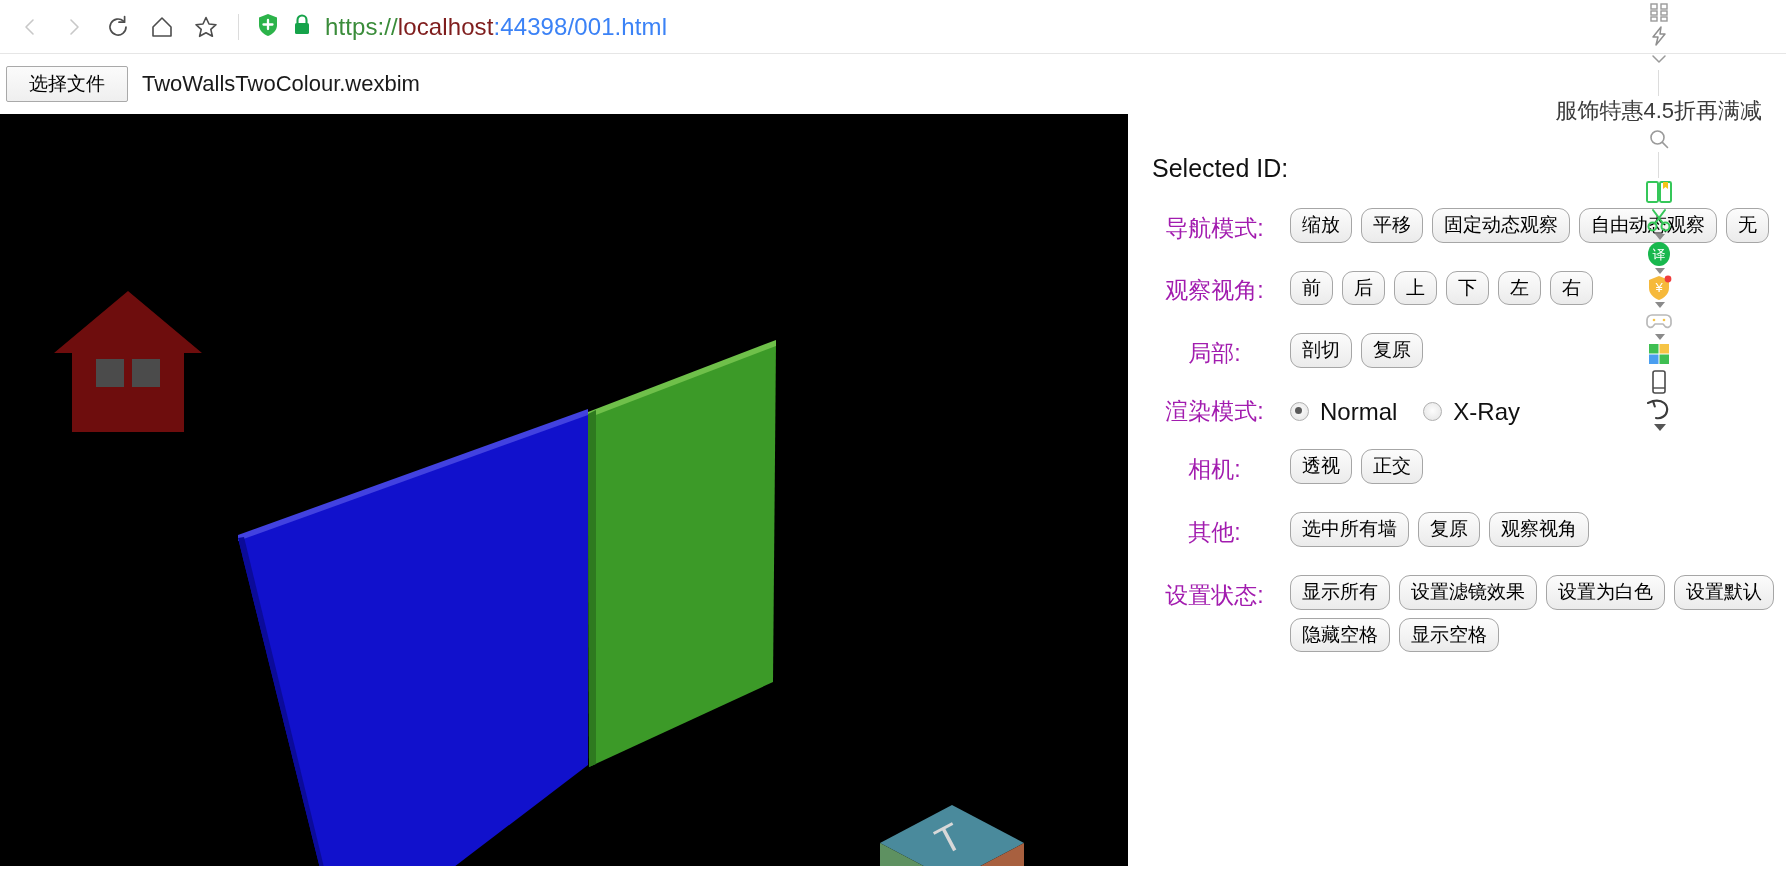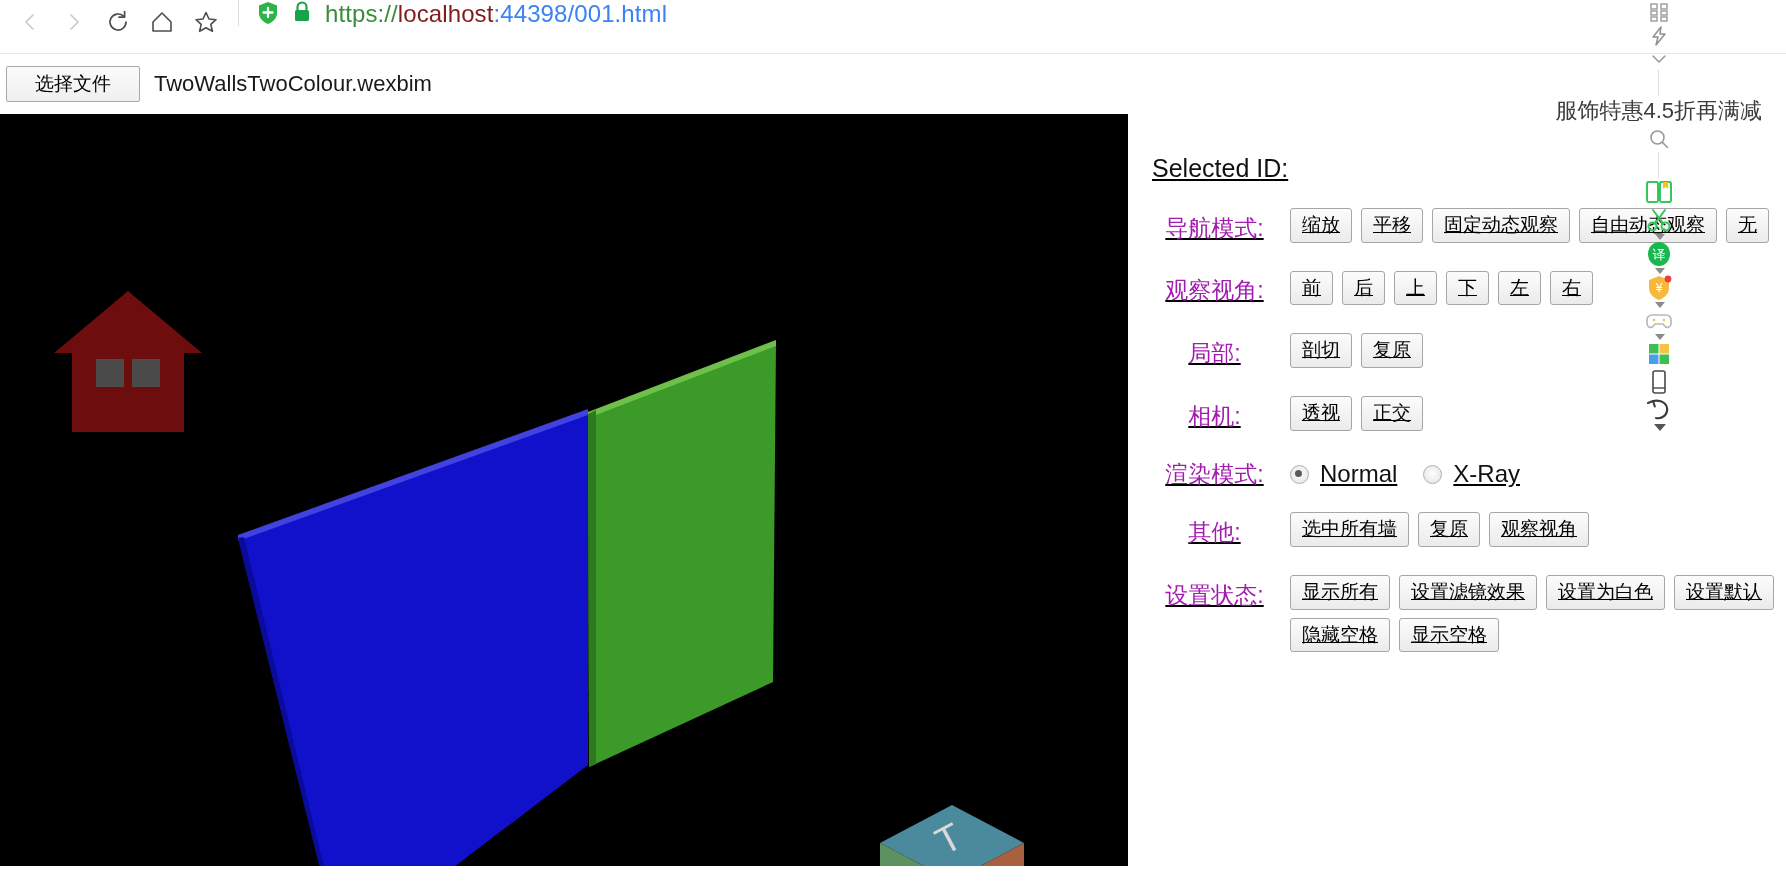--- a/index.html
+++ b/index.html
@@ -13,21 +13,21 @@
     height: 895px;
     overflow: hidden;
     position: relative;
   }
 
   
   #browser-bar {
     height: 54px;
     width: 100%;
     display: flex;
-    align-items: flex-start;
+    align-items: center;
     background: #ffffff;
     box-sizing: border-box;
     padding: 0 8px;
     position: relative;
   }
   #browser-bar::after {
     content: "";
     position: absolute;
     left: 0; right: 0; bottom: 0;
     height: 1px;
@@ -97,21 +97,21 @@
     height: 60px;
     padding-left: 6px;
   }
   #file-select-button {
     font-family: Liberation Sans, sans-serif;
     font-size: 19px;
     color: #000;
     background: linear-gradient(#fbfbfb,#efefef);
     border: 1px solid #a9a9a9;
     border-radius: 2px;
-    padding: 6px 28px;
+    padding: 6px 22px;
     line-height: 1.15;
   }
   #file-name {
     font-size: 22px;
     color: #1a1a1a;
     margin-left: 14px;
     white-space: nowrap;
   }
 
   
@@ -142,21 +142,20 @@
     position:absolute;
     left: 872px; top: 685px;
     width: 160px; height: 168px;
   }
 
   
   #control-panel {
     padding-top: 38px;
     padding-left: 24px;
     flex: 1;
-    text-decoration: underline;
   }
   .status-line {
     font-size: 25px;
     color: #111;
     line-height: 1.35;
     white-space: nowrap;
   }
   .ctrl-row {
     display:flex;
     align-items:center;
@@ -172,21 +171,21 @@
     flex: none;
     white-space: nowrap;
     box-sizing: border-box;
   }
   .btn {
     font-family: "Liberation Sans", sans-serif;
     font-size: 19px;
     color: #000;
     background: linear-gradient(#fcfcfc,#ebebeb);
     border: 1px solid #a6a6a6;
-    border-radius: 3px;
+    border-radius: 11px;
     padding: 5px 11px;
     margin-right: 9px;
     margin-bottom: 6px;
     line-height: 1.2;
     white-space: nowrap;
   }
   .radio-group {
     display:flex;
     align-items:center;
   }
@@ -456,43 +455,43 @@
       <button class="btn">上</button>
       <button class="btn">下</button>
       <button class="btn">左</button>
       <button class="btn">右</button>
     </div>
 
     <div class="ctrl-row">
       <div class="ctrl-label">局部:</div>
       <button class="btn">剖切</button>
       <button class="btn">复原</button>
-    </div>
-
-    <div class="ctrl-row">
-      <div class="ctrl-label">相机:</div>
-      <button class="btn">透视</button>
-      <button class="btn">正交</button>
     </div>
 
     <div class="ctrl-row">
       <div class="ctrl-label">渲染模式:</div>
       <div class="radio-group">
         <label class="radio-item">
           <span class="radio-dot checked"></span>
           <span class="radio-label">Normal</span>
         </label>
         <label class="radio-item">
           <span class="radio-dot"></span>
           <span class="radio-label">X-Ray</span>
         </label>
       </div>
     </div>
 
     <div class="ctrl-row">
+      <div class="ctrl-label">相机:</div>
+      <button class="btn">透视</button>
+      <button class="btn">正交</button>
+    </div>
+
+    <div class="ctrl-row">
       <div class="ctrl-label">其他:</div>
       <button class="btn">选中所有墙</button>
       <button class="btn">复原</button>
       <button class="btn">观察视角</button>
     </div>
 
     <div class="ctrl-row">
       <div class="ctrl-label">设置状态:</div>
       <button class="btn">显示所有</button>
       <button class="btn">设置滤镜效果</button>

